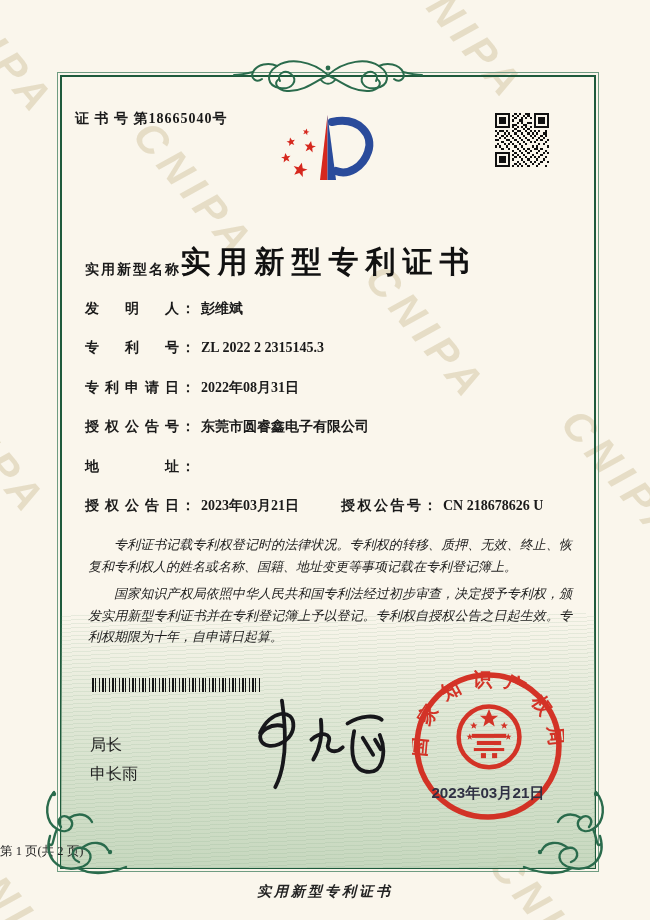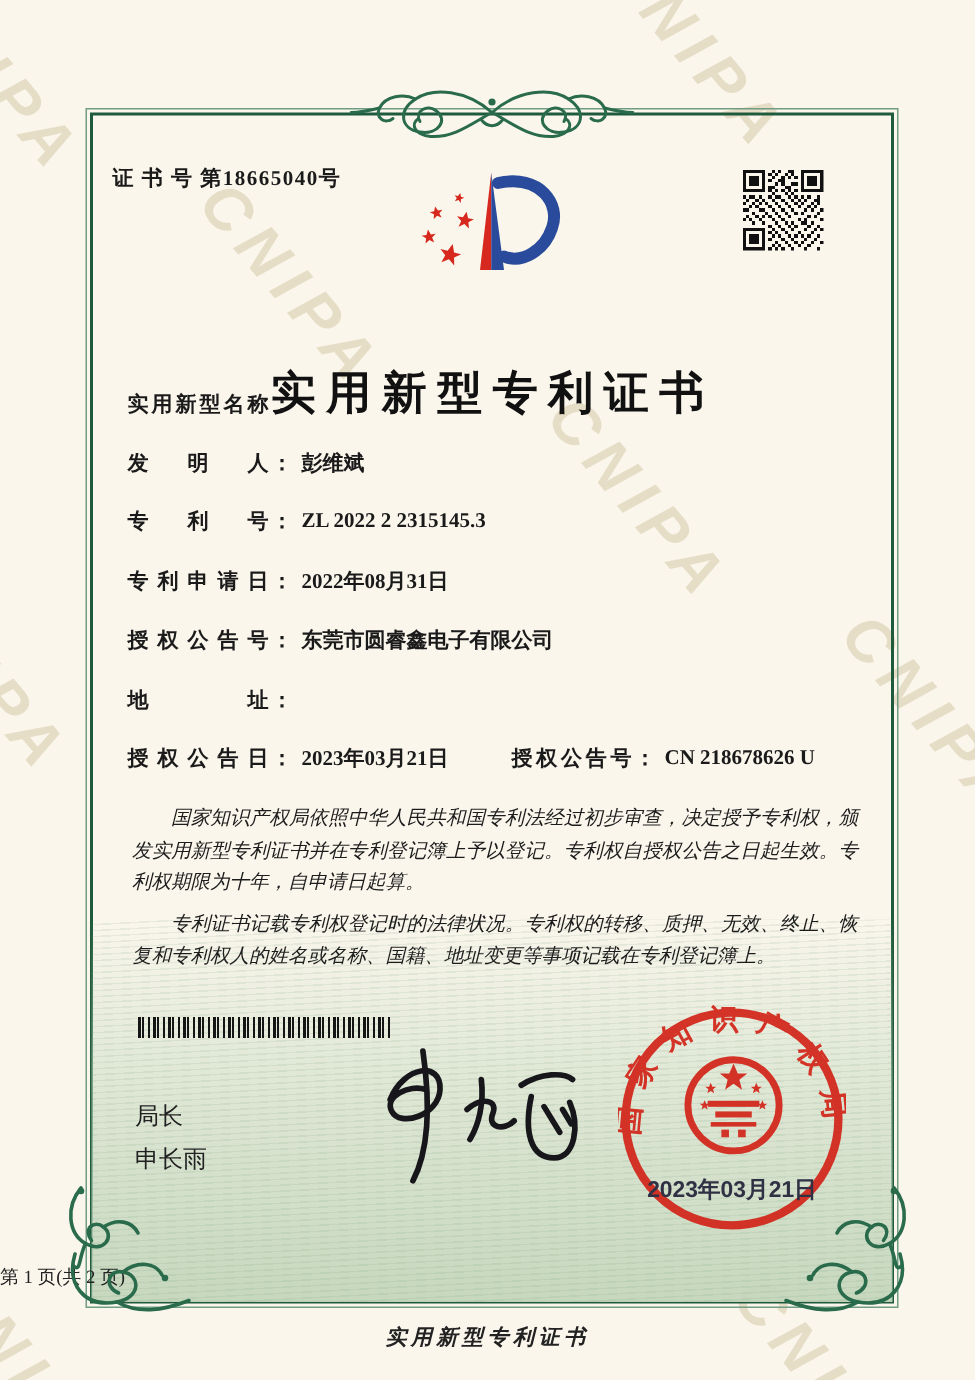--- a/index.html
+++ b/index.html
@@ -180,22 +180,22 @@
         <span class="field-value">2023年03月21日</span>
       <span class="pair2">
         <span class="field-label">授权公告号</span>
           <span class="field-colon">：</span>
           <span class="field-value">CN 218678626 U</span>
       </span>
     </div>
   </div>
 
   <div class="paras">
+    <p>专利证书记载专利权登记时的法律状况。专利权的转移、质押、无效、终止、恢复和专利权人的姓名或名称、国籍、地址变更等事项记载在专利登记簿上。</p>
     <p>国家知识产权局依照中华人民共和国专利法经过初步审查，决定授予专利权，颁发实用新型专利证书并在专利登记簿上予以登记。专利权自授权公告之日起生效。专利权期限为十年，自申请日起算。</p>
-    <p>专利证书记载专利权登记时的法律状况。专利权的转移、质押、无效、终止、恢复和专利权人的姓名或名称、国籍、地址变更等事项记载在专利登记簿上。</p>
   </div>
 
   <div class="barcode"></div>
 
   <div class="signer">
     <div>局长</div>
     <div>申长雨</div>
   </div>
 
   <svg class="signature" viewBox="0 0 160 100">

